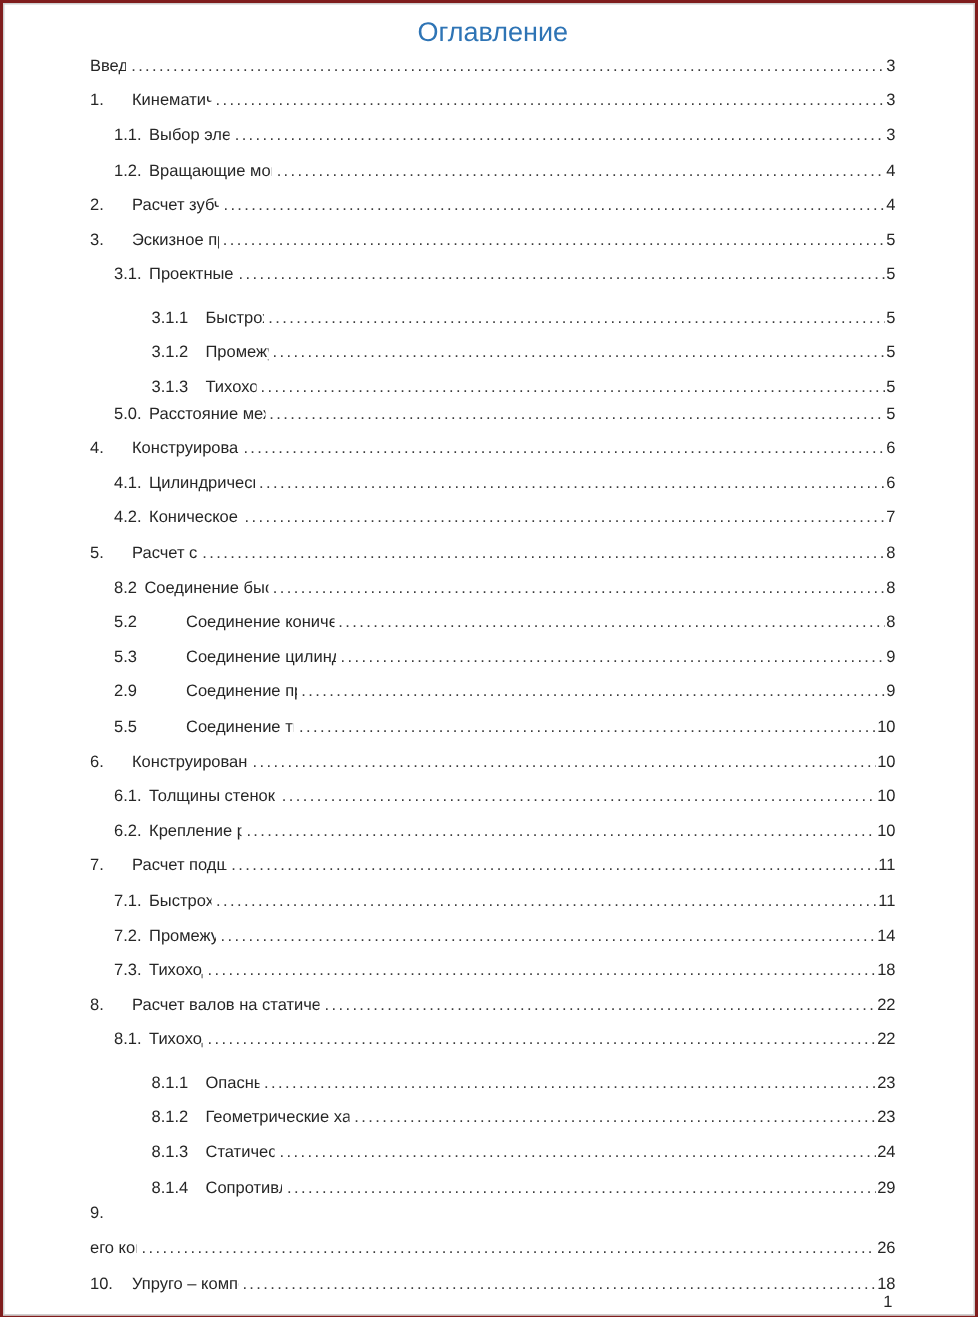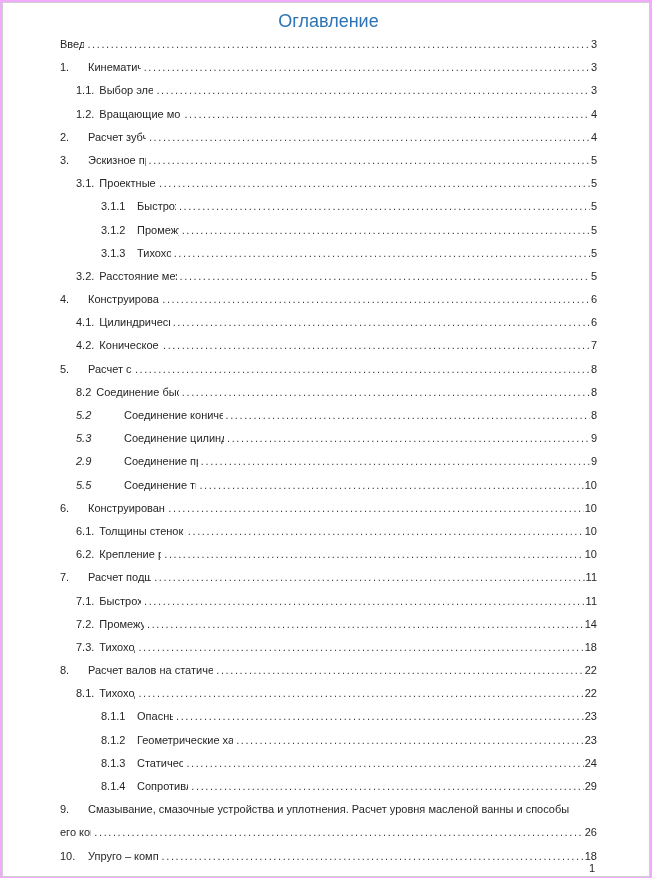--- a/index.html
+++ b/index.html
@@ -5,21 +5,21 @@
   html, body {
     margin: 0;
     padding: 0;
     background: #ffffff;
     font-family: "Liberation Sans", sans-serif;
   }
   .viewport {
     position: relative;
     width: 652px;
     height: 878px;
-    background: #f0abfc;
+    background: #7f1d1d;
     overflow: hidden;
   }
   .sheet {
     position: absolute;
     top: 2px; left: 2px; right: 2px; bottom: 1px;
     border: 1px solid #cfcfcf;
     background: #ffffff;
     box-sizing: border-box;
     padding: 4px 52px 0 57px;
   }
@@ -49,23 +49,23 @@
     margin: 0 1px 0 3px;
     color: #3a3a3a;
   }
   .row .pg { flex: none; }
 
   .lvl0 { padding-left: 0; }
   .lvl0 .num { min-width: 28px; }
 
   .lvl1 { padding-left: 16px; }
   .lvl1 .num { margin-right: 5px; }
-  .lvl1.tab .num { min-width: 36px; margin-right: 12px; font-style: italic; }
-
-  .lvl2 { padding-left: 41px; }
+  .lvl1.tab .num { min-width: 36px; margin-right: 12px; }
+
+  .lvl2 { padding-left: 41px; align-items: center; }
   .lvl2 .num { min-width: 36px; }
 
   .footer-page-num {
     position: absolute;
     right: 54px;
     bottom: 2px;
     font-size: 11px;
     color: #262626;
   }
 </style>
@@ -130,21 +130,21 @@
     <span class="leader">............................................................................................................................................................................................................................</span>
     <span class="pg">5</span>
   </div>
         <div class="row lvl2">
     <span class="num">3.1.3</span>
     <span class="text">Тихоходный вал</span>
     <span class="leader">............................................................................................................................................................................................................................</span>
     <span class="pg">5</span>
   </div>
         <div class="row lvl1">
-    <span class="num">3.2.</span>
+    <span class="num">5.0.</span>
     <span class="text">Расстояние между деталями передач</span>
     <span class="leader">............................................................................................................................................................................................................................</span>
     <span class="pg">5</span>
   </div>
         <div class="row lvl0">
     <span class="num">4.</span>
     <span class="text">Конструирование зубчатых колес</span>
     <span class="leader">............................................................................................................................................................................................................................</span>
     <span class="pg">6</span>
   </div>
@@ -269,21 +269,20 @@
     <span class="pg">24</span>
   </div>
         <div class="row lvl2">
     <span class="num">8.1.4</span>
     <span class="text">Сопротивление усталости</span>
     <span class="leader">............................................................................................................................................................................................................................</span>
     <span class="pg">29</span>
   </div>
         <div class="row lvl0">
     <span class="num">9.</span>
-    <span class="text">Смазывание, смазочные устройства и уплотнения. Расчет уровня масленой ванны и способы</span>
 
   </div>
         <div class="row lvl0">
 
     <span class="text">его контроля</span>
     <span class="leader">............................................................................................................................................................................................................................</span>
     <span class="pg">26</span>
   </div>
         <div class="row lvl0">
     <span class="num">10.</span>

